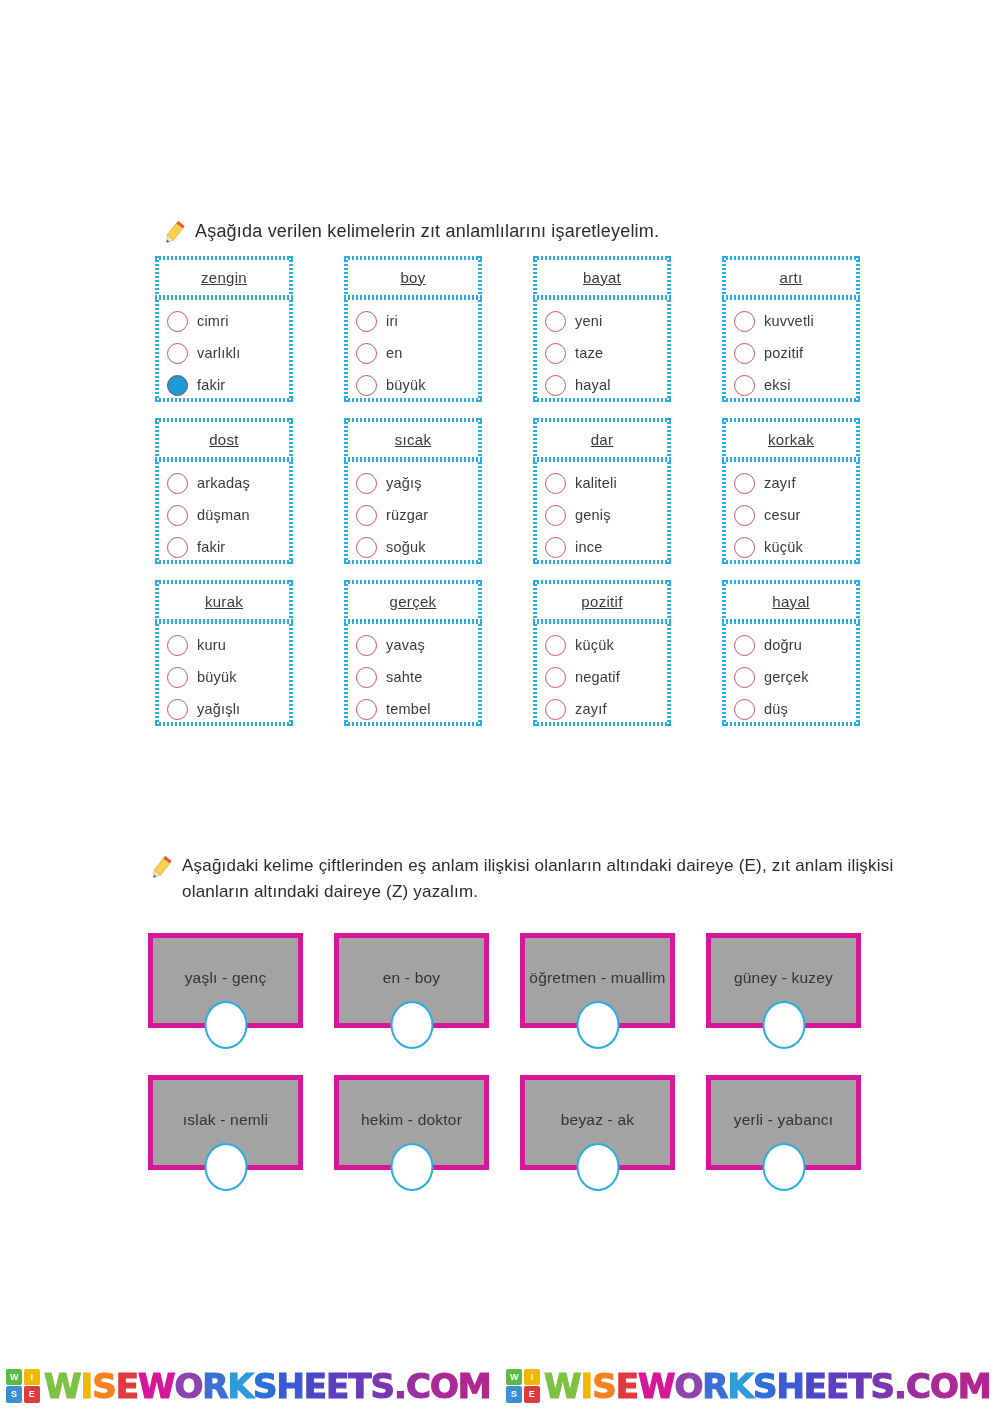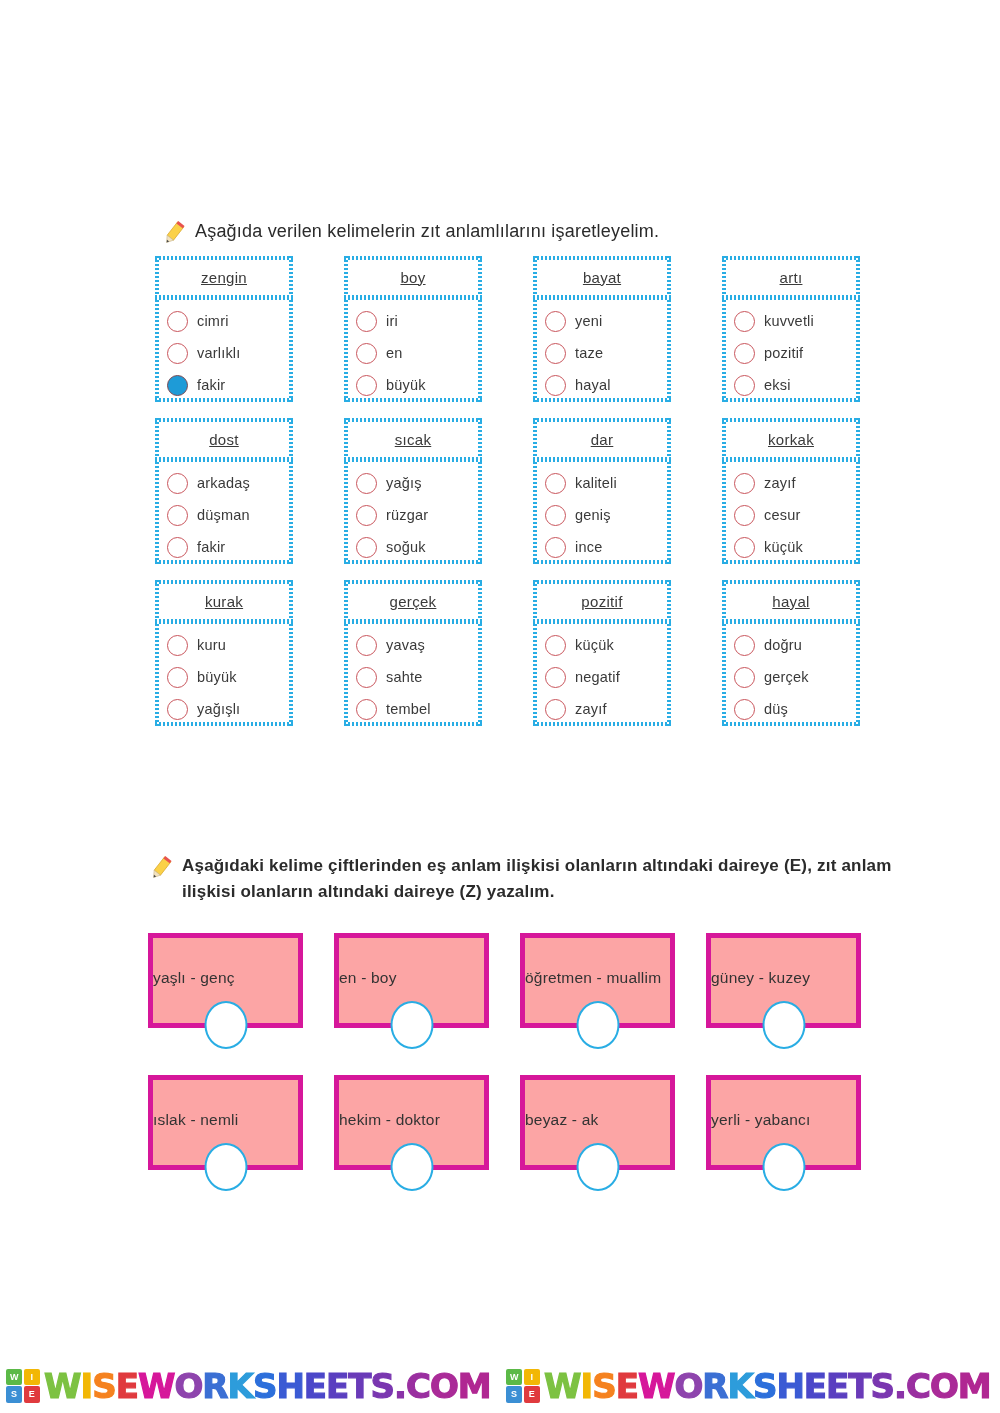--- a/index.html
+++ b/index.html
@@ -30,21 +30,21 @@
     top: 2px;
   }
   .instruction-text {
     font-size: 18px;
     color: #2b2b2b;
     line-height: 1.55;
     letter-spacing: 0.2px;
     font-family: "Liberation Sans", sans-serif;
   }
   #instruction-1 { left: 163px; top: 218px; width: 720px; }
-  #instruction-2 { left: 150px; top: 853px; width: 760px; font-weight: bold; }
+  #instruction-2 { left: 150px; top: 853px; width: 760px; }
   #instruction-2 .instruction-text { font-size: 17px; }
 
   
   #cards-grid {
     position: absolute;
     left: 155px;
     top: 256px;
     width: 706px;
     display: grid;
     grid-template-columns: repeat(4, 138px);
@@ -125,25 +125,25 @@
     width: 712px;
     display: grid;
     grid-template-columns: repeat(4, 155px);
     grid-auto-rows: 95px;
     column-gap: 31px;
     row-gap: 47px;
   }
   .pair-box {
     position: relative;
     box-sizing: border-box;
-    background: #fca5a5;
+    background: #a3a3a3;
     border: 5px solid #D6179A;
     display: flex;
     align-items: center;
-    justify-content: flex-start;
+    justify-content: center;
   }
   .pair-text {
     font-size: 15.5px;
     color: #333333;
     letter-spacing: 0.2px;
     white-space: nowrap;
     margin-bottom: 6px;
   }
   .pair-answer-circle {
     position: absolute;

